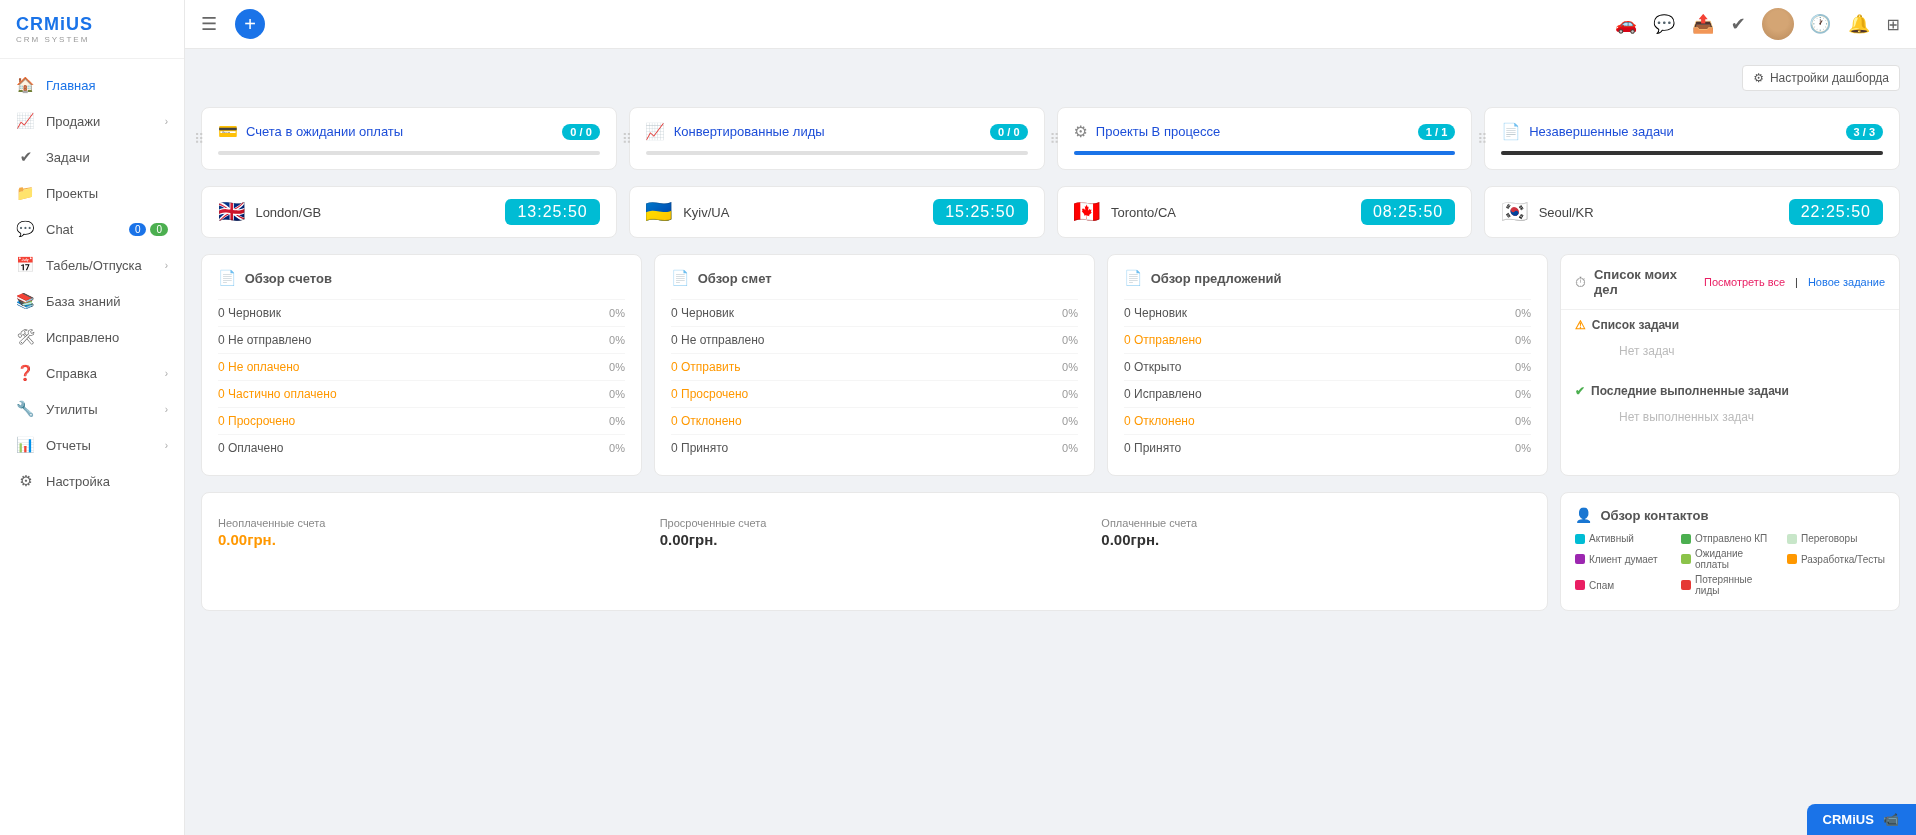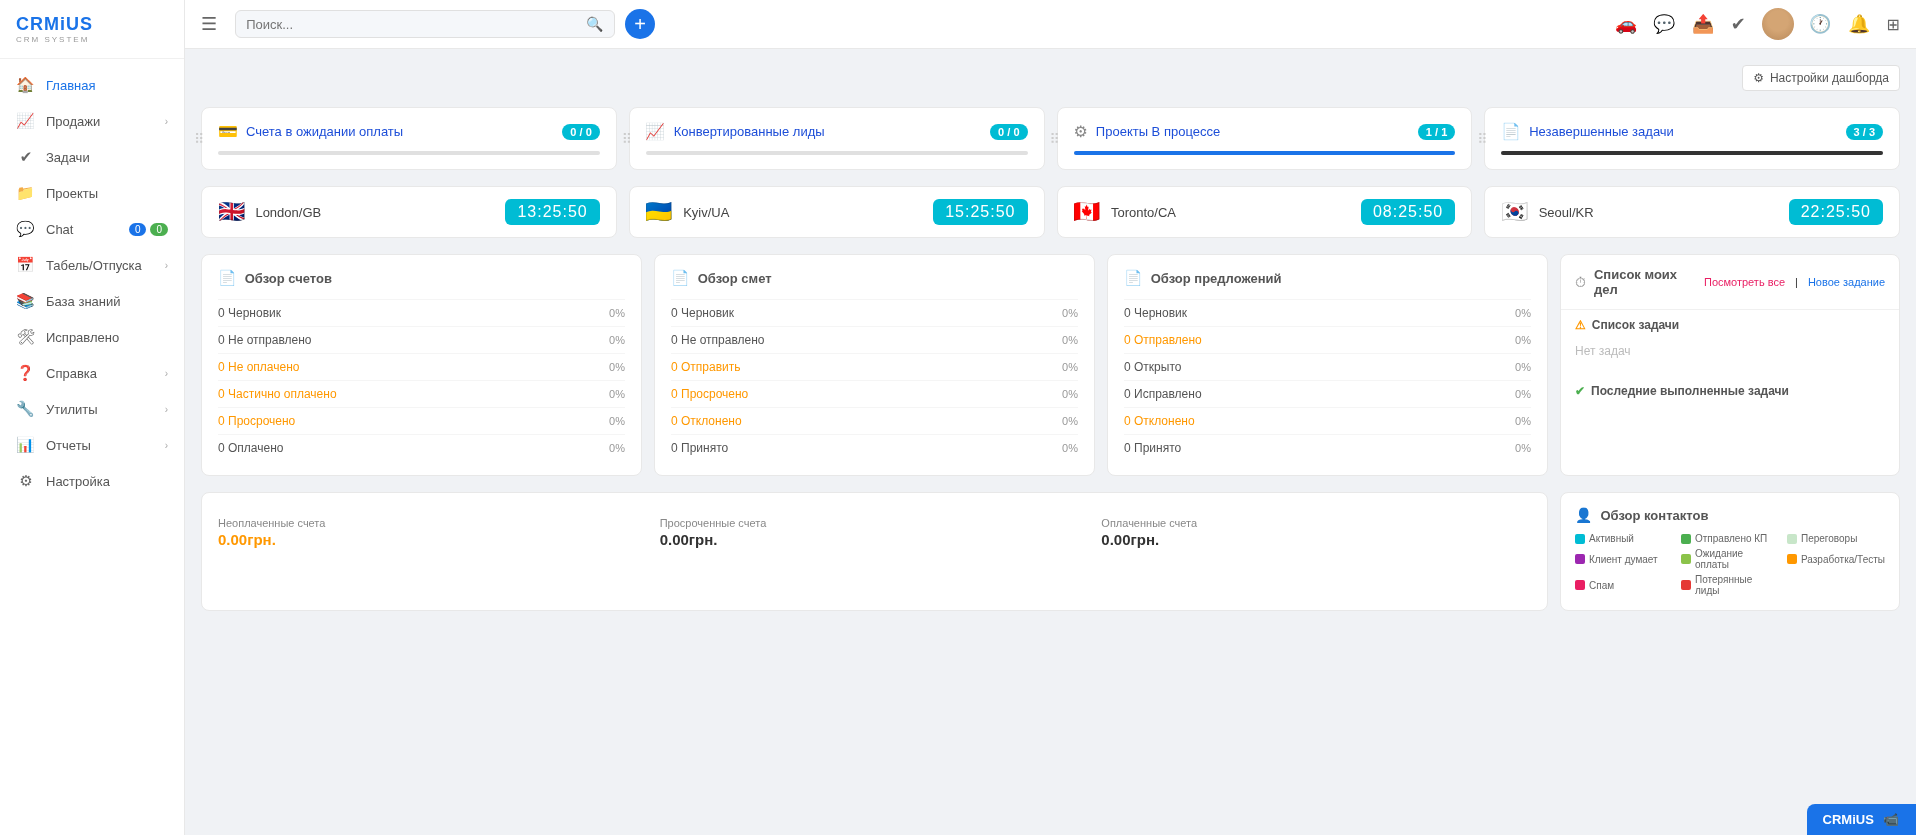--- a/index.html
+++ b/index.html
@@ -74,21 +74,21 @@
     .tasks-panel { background: #fff; border-radius: 8px; border: 1px solid #e8e8e8; overflow: hidden; }
     .tasks-header { display: flex; align-items: center; gap: 8px; padding: 12px 14px; border-bottom: 1px solid #f0f0f0; }
     .tasks-title { font-size: 13px; color: #555; font-weight: 600; flex: 1; }
     .tasks-links { display: flex; gap: 10px; font-size: 11px; }
     .tasks-link { color: #e91e63; cursor: pointer; text-decoration: none; }
     .tasks-link.blue { color: #1a73e8; }
     .tasks-section { padding: 8px 14px; }
     .tasks-section-title { display: flex; align-items: center; gap: 6px; font-size: 12px; font-weight: 600; color: #555; margin-bottom: 6px; }
     .tasks-section-title .warn-icon { color: #ff9800; }
     .tasks-section-title .check-icon { color: #4caf50; }
-    .tasks-empty { color: #bbb; font-size: 12px; padding: 6px 0 10px; }
+    .tasks-empty { color: #bbb; font-size: 12px; padding: 6px 0 10px; margin-left: 44px; }
 
     
     .bottom-row { display: grid; grid-template-columns: 1fr 340px; gap: 12px; }
     .invoice-summary { background: #fff; border-radius: 8px; padding: 14px 16px; border: 1px solid #e8e8e8; }
     .invoice-summary-items { display: grid; grid-template-columns: repeat(3, 1fr); gap: 12px; margin-top: 10px; }
     .invoice-item { display: flex; flex-direction: column; gap: 2px; }
     .invoice-item-label { font-size: 11px; color: #888; }
     .invoice-item-value { font-size: 15px; font-weight: 600; color: #333; }
     .invoice-item-value.orange { color: #ff9800; }
 
@@ -184,24 +184,20 @@
     <span class="nav-label">Настройка</span>
 
   </div>
     </nav>
 </div>
 
 <div class="main">
 
   <div class="header">
     <span class="hamburger">☰</span>
-    <div class="search-bar">
-      <input type="text" placeholder="Поиск..." style="">
-      <span class="search-icon">🔍</span>
-    </div>
     <button class="add-btn">+</button>
     <div class="header-icons">
       <span>🚗</span>
       <span>💬</span>
       <span>📤</span>
       <span>✔</span>
       <div class="avatar">
           <div class="avatar-inner"></div>
         </div>
       <span>🕐</span>
@@ -407,20 +403,21 @@
             <span class="warn-icon">⚠</span>
             <span>Список задачи</span>
           </div>
           <div class="tasks-empty">Нет задач</div>
         </div>
         <div class="tasks-section">
           <div class="tasks-section-title">
             <span class="check-icon">✔</span>
             <span>Последние выполненные задачи</span>
           </div>
+          <div class="tasks-empty">Нет выполненных задач</div>
         </div>
       </div>
     </div>
 
     <div class="bottom-row">
       <div class="invoice-summary">
         <div class="invoice-summary-items">
           <div class="invoice-item">
             <span class="invoice-item-label">Неоплаченные счета</span>
             <span class="invoice-item-value orange">0.00грн.</span>

